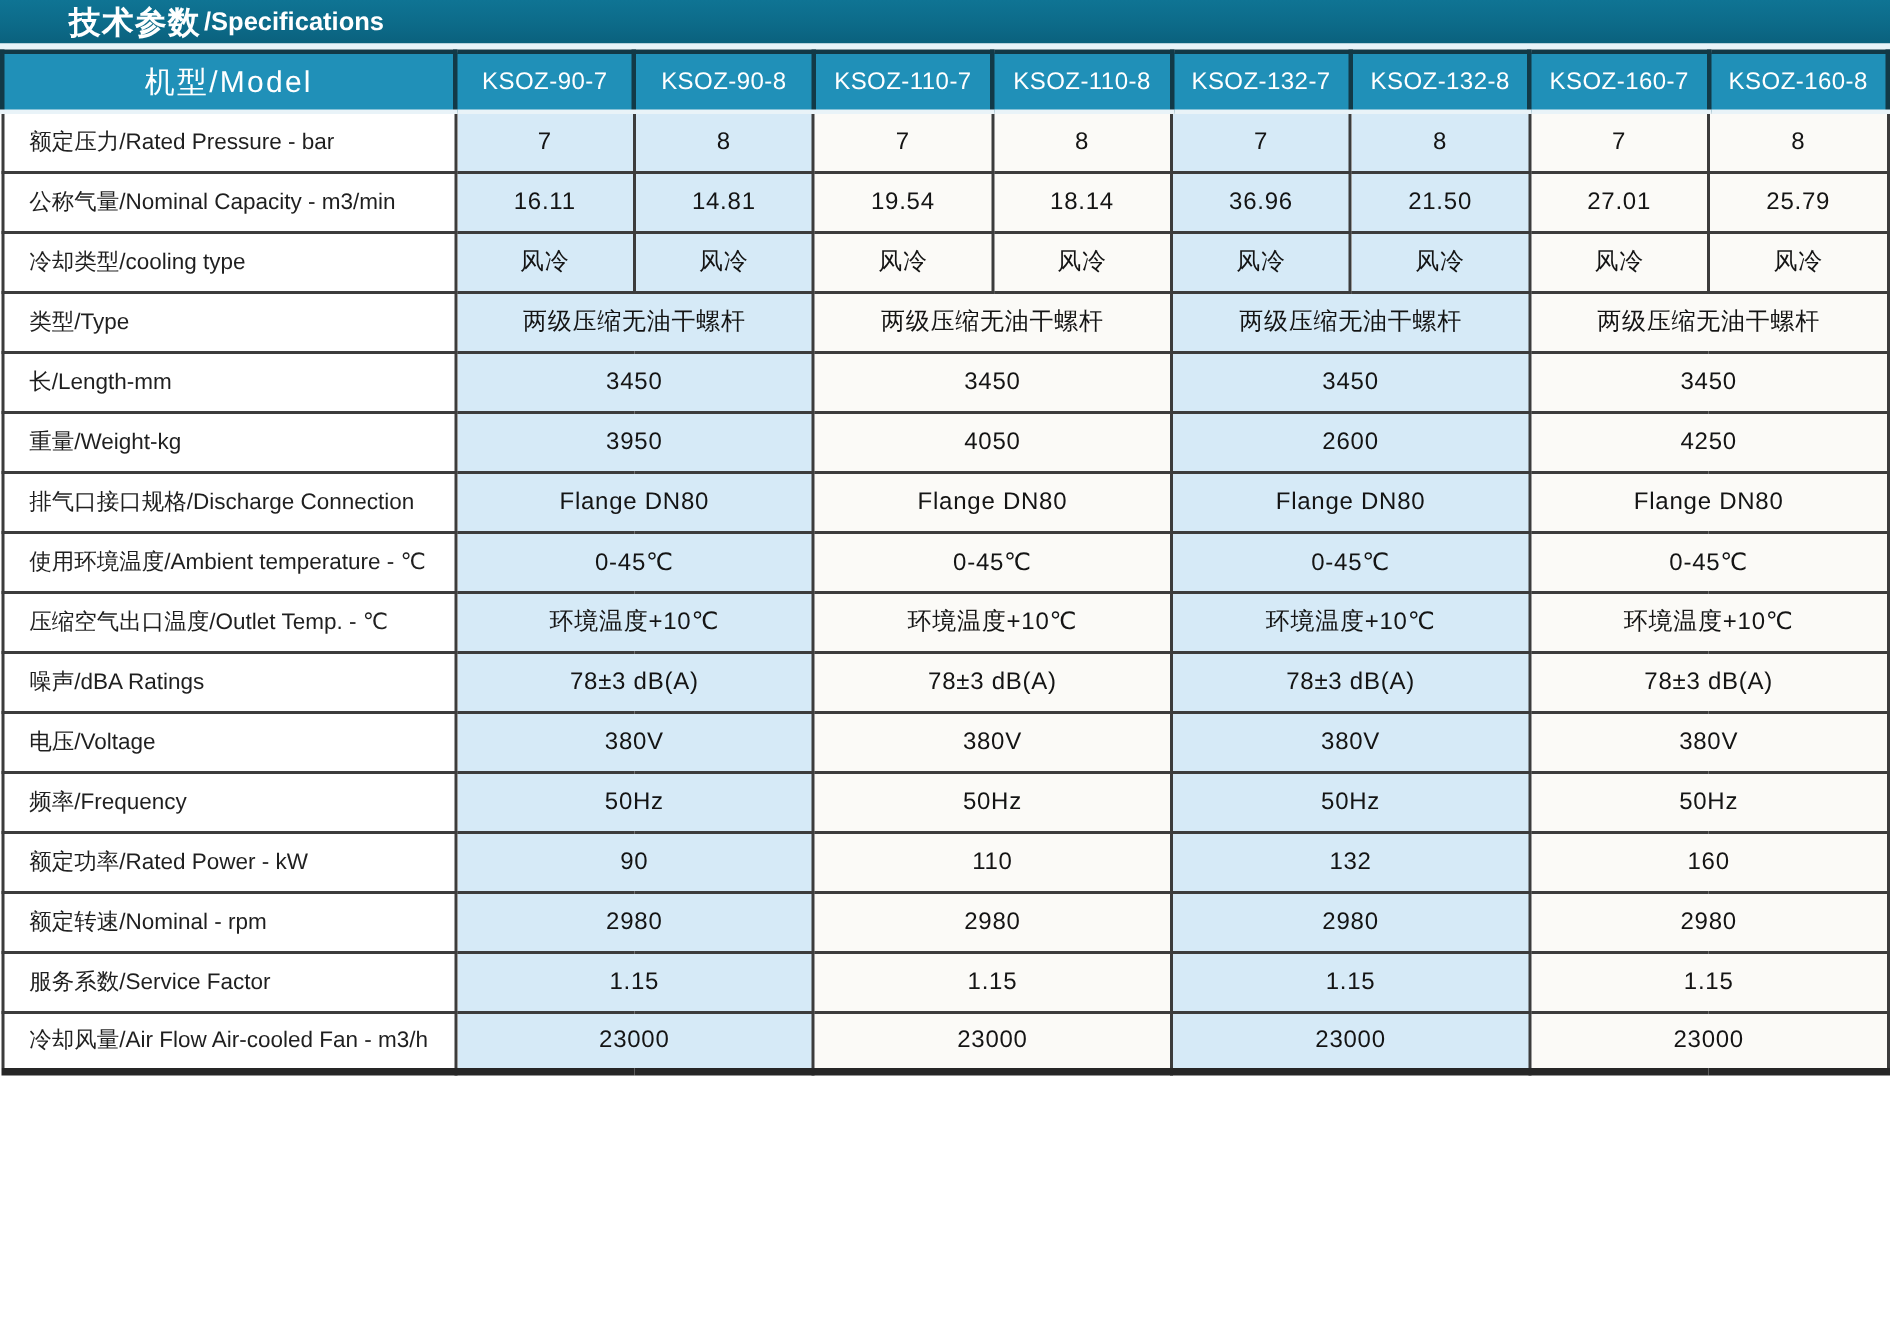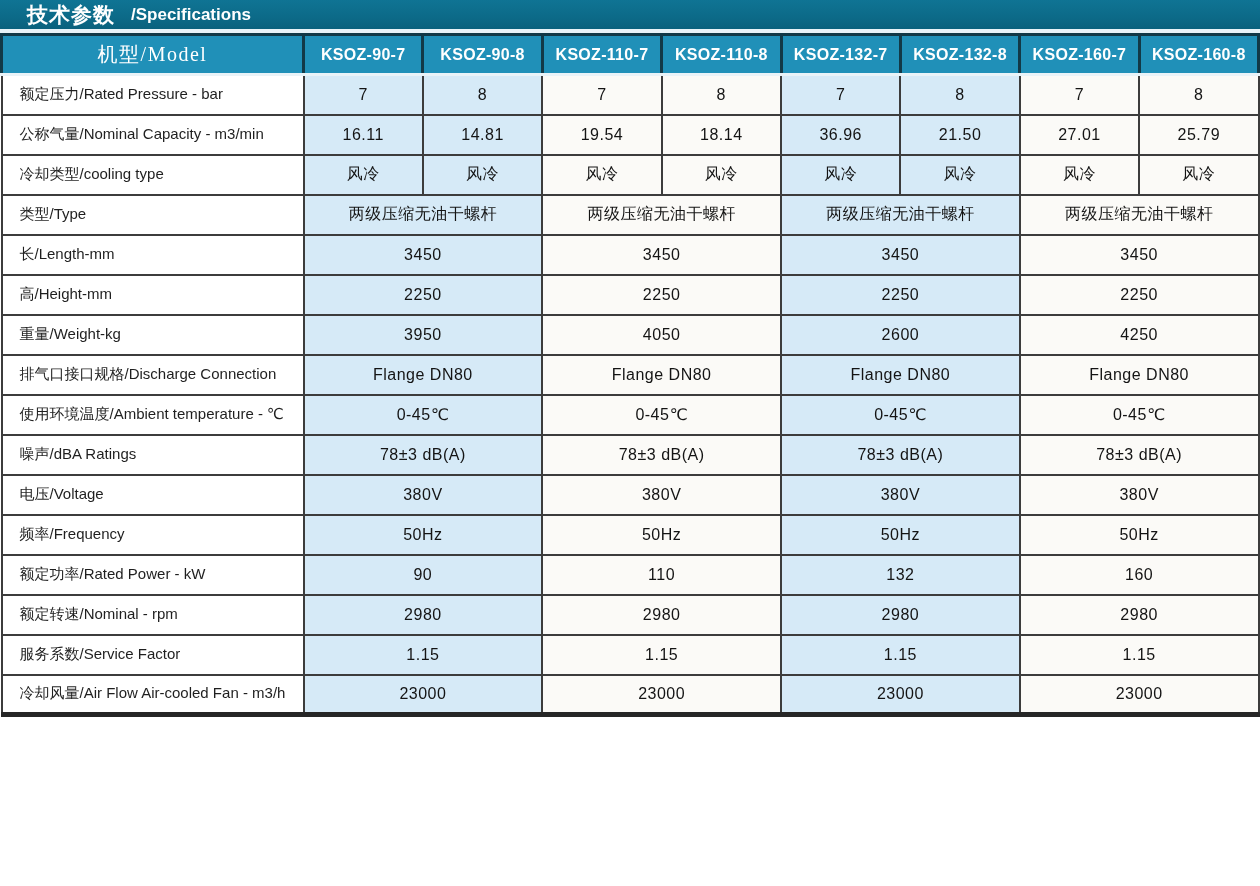--- a/index.html
+++ b/index.html
@@ -11,50 +11,49 @@
     overflow: hidden;
   }
   .page { width: 1260px; height: 886px; background: #ffffff; }
 
   
   .title-bar {
     height: 33px; width: 100%;
     background: linear-gradient(180deg, #0f7494 0%, #0c6a88 60%, #0a617d 100%);
     color: #ffffff;
     display: flex; align-items: center;
-    padding-left: 27px;
+    padding-left: 46px;
     border-bottom: 4px solid #e8f3f8;
   }
   .title-zh { font-size: 21px; font-weight: bold; letter-spacing: 1px; }
-  .title-en { font-size: 17px; font-weight: bold; margin-left: 16px; }
+  .title-en { font-size: 17px; font-weight: bold; margin-left: 2px; }
 
   
   table.spec-table {
     width: 1260px;
     table-layout: fixed;
     border-collapse: collapse;
     border: 2px solid #3c3c3c;
     border-bottom: 5px solid #262626;
   }
   col.label-col { width: 302px; }
 
   thead th {
     height: 40px;
     background: #2090b8;
     color: #ffffff;
     border: 3px solid #123947;
     border-bottom: 3px solid #e9f3f8;
-    font-weight: 700;
+    font-weight: 400;
     vertical-align: middle;
   }
   th.label-th {
     font-size: 20px;
     font-weight: 500;
     letter-spacing: 1.5px;
-    font-family: Liberation Serif, serif;
   }
   th.model-th { font-size: 16px; letter-spacing: 0.3px; }
 
   tbody td {
     height: 40px;
     border: 2px solid #3c3c3c;
     vertical-align: middle;
     overflow: hidden;
     white-space: nowrap;
   }
@@ -153,27 +152,20 @@
           <td class="value-cell pair-white" colspan="2">两级压缩无油干螺杆</td>
         </tr>
         <tr>
           <td class="label-cell">长/Length-mm</td>
           <td class="value-cell pair-blue" colspan="2">3450</td>
           <td class="value-cell pair-white" colspan="2">3450</td>
           <td class="value-cell pair-blue" colspan="2">3450</td>
           <td class="value-cell pair-white" colspan="2">3450</td>
         </tr>
         <tr>
-          <td class="label-cell">高/Height-mm</td>
-          <td class="value-cell pair-blue" colspan="2">2250</td>
-          <td class="value-cell pair-white" colspan="2">2250</td>
-          <td class="value-cell pair-blue" colspan="2">2250</td>
-          <td class="value-cell pair-white" colspan="2">2250</td>
-        </tr>
-        <tr>
           <td class="label-cell">重量/Weight-kg</td>
           <td class="value-cell pair-blue" colspan="2">3950</td>
           <td class="value-cell pair-white" colspan="2">4050</td>
           <td class="value-cell pair-blue" colspan="2">2600</td>
           <td class="value-cell pair-white" colspan="2">4250</td>
         </tr>
         <tr>
           <td class="label-cell">排气口接口规格/Discharge Connection</td>
           <td class="value-cell pair-blue" colspan="2">Flange DN80</td>
           <td class="value-cell pair-white" colspan="2">Flange DN80</td>
@@ -181,20 +173,27 @@
           <td class="value-cell pair-white" colspan="2">Flange DN80</td>
         </tr>
         <tr>
           <td class="label-cell">使用环境温度/Ambient temperature - ℃</td>
           <td class="value-cell pair-blue" colspan="2">0-45℃</td>
           <td class="value-cell pair-white" colspan="2">0-45℃</td>
           <td class="value-cell pair-blue" colspan="2">0-45℃</td>
           <td class="value-cell pair-white" colspan="2">0-45℃</td>
         </tr>
         <tr>
+          <td class="label-cell">压缩空气出口温度/Outlet Temp. - ℃</td>
+          <td class="value-cell pair-blue" colspan="2">环境温度+10℃</td>
+          <td class="value-cell pair-white" colspan="2">环境温度+10℃</td>
+          <td class="value-cell pair-blue" colspan="2">环境温度+10℃</td>
+          <td class="value-cell pair-white" colspan="2">环境温度+10℃</td>
+        </tr>
+        <tr>
           <td class="label-cell">噪声/dBA Ratings</td>
           <td class="value-cell pair-blue" colspan="2">78±3 dB(A)</td>
           <td class="value-cell pair-white" colspan="2">78±3 dB(A)</td>
           <td class="value-cell pair-blue" colspan="2">78±3 dB(A)</td>
           <td class="value-cell pair-white" colspan="2">78±3 dB(A)</td>
         </tr>
         <tr>
           <td class="label-cell">电压/Voltage</td>
           <td class="value-cell pair-blue" colspan="2">380V</td>
           <td class="value-cell pair-white" colspan="2">380V</td>

